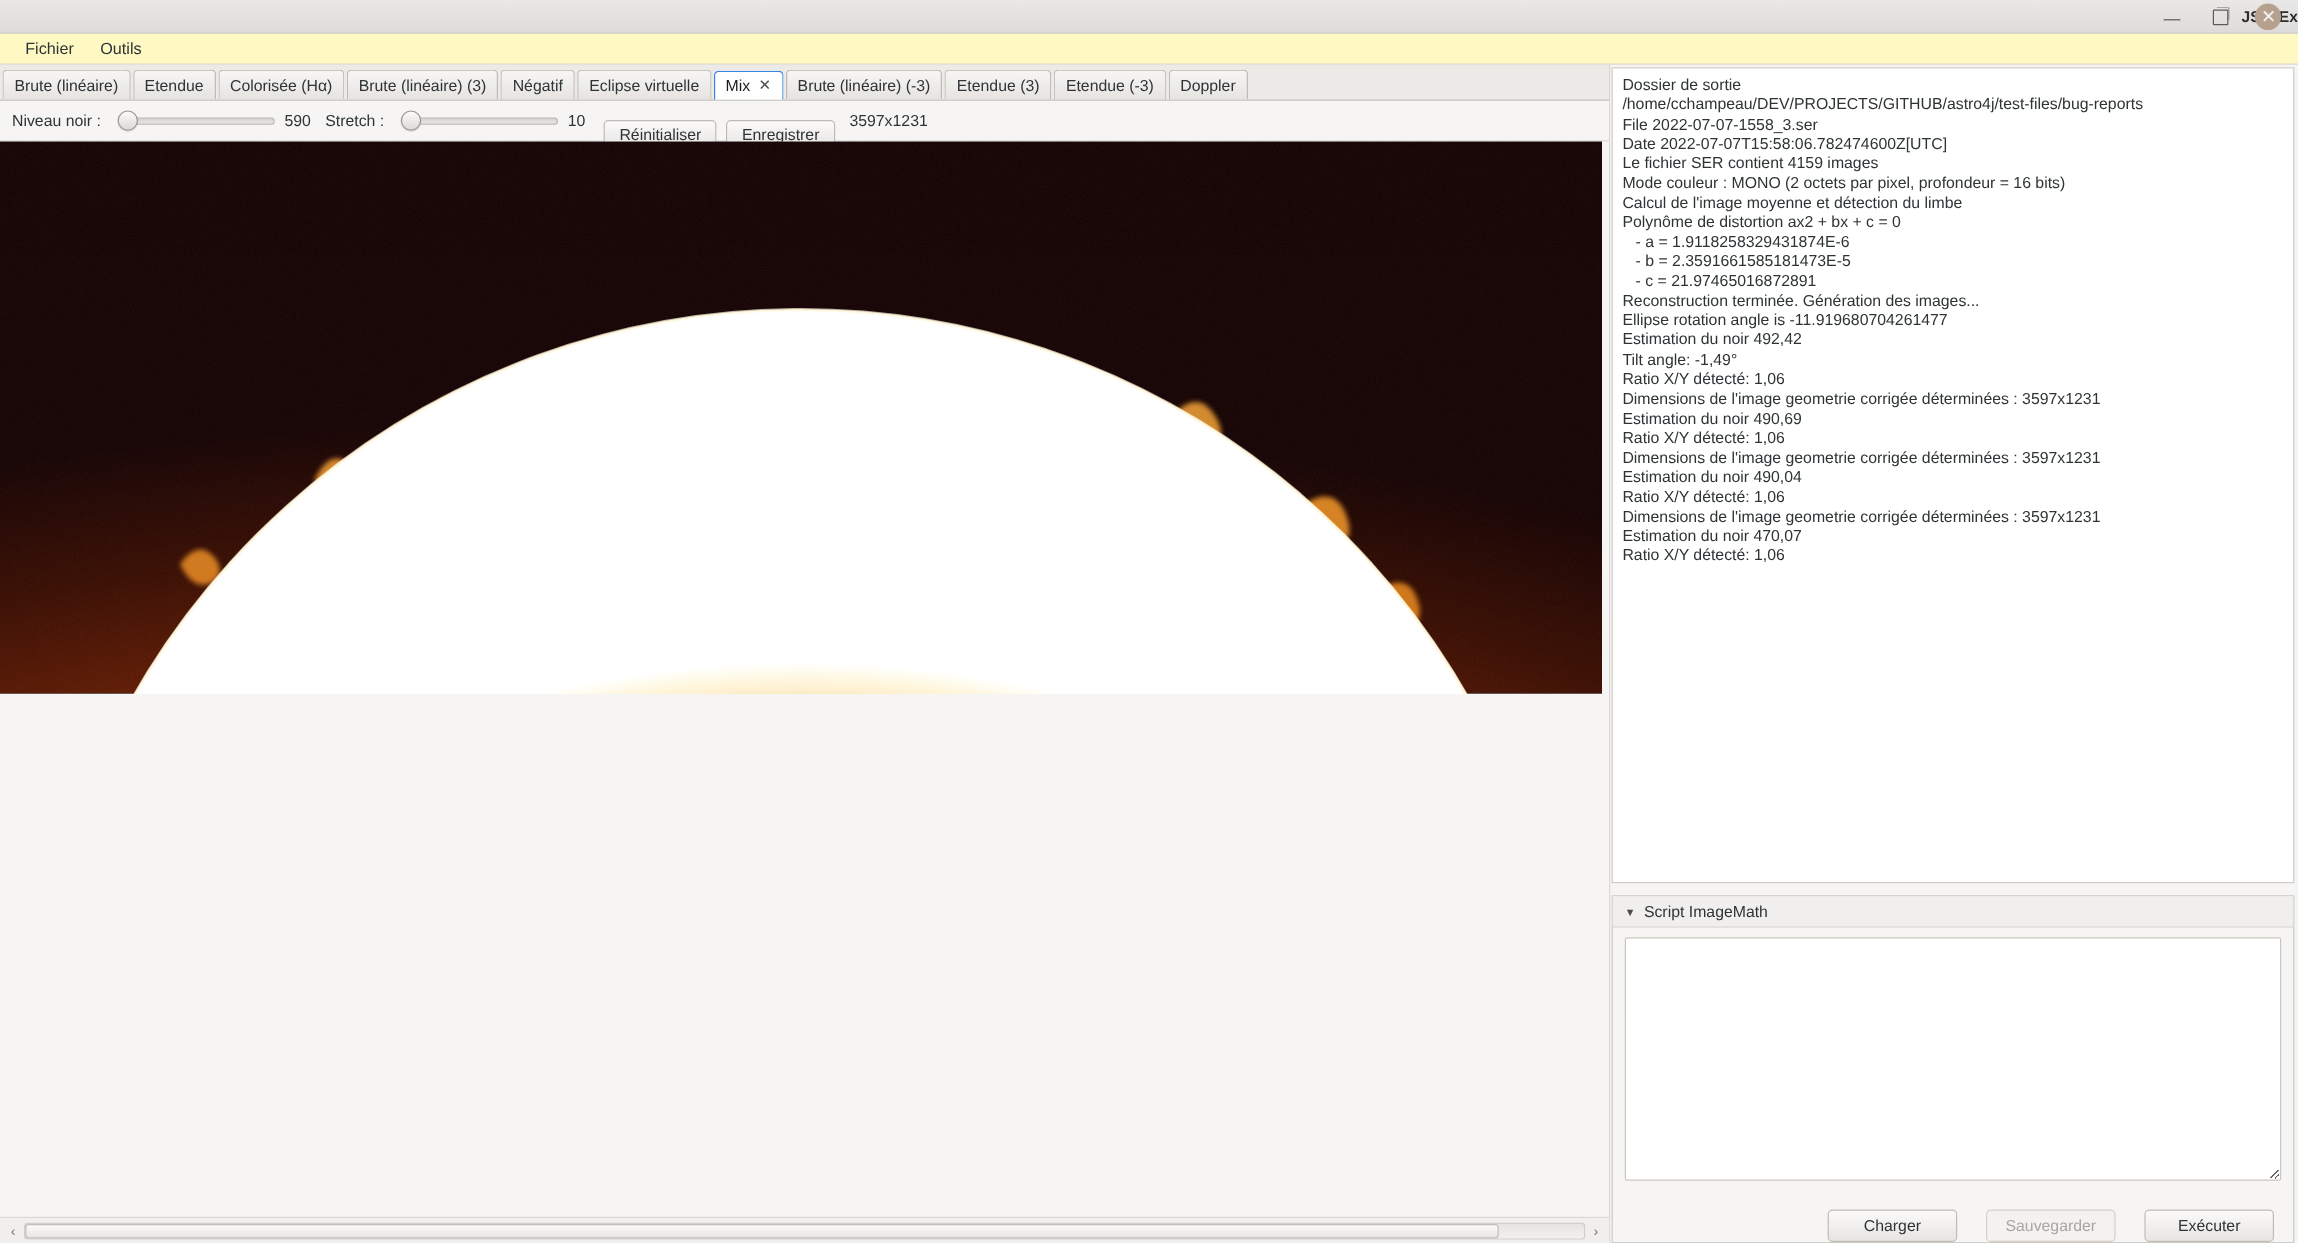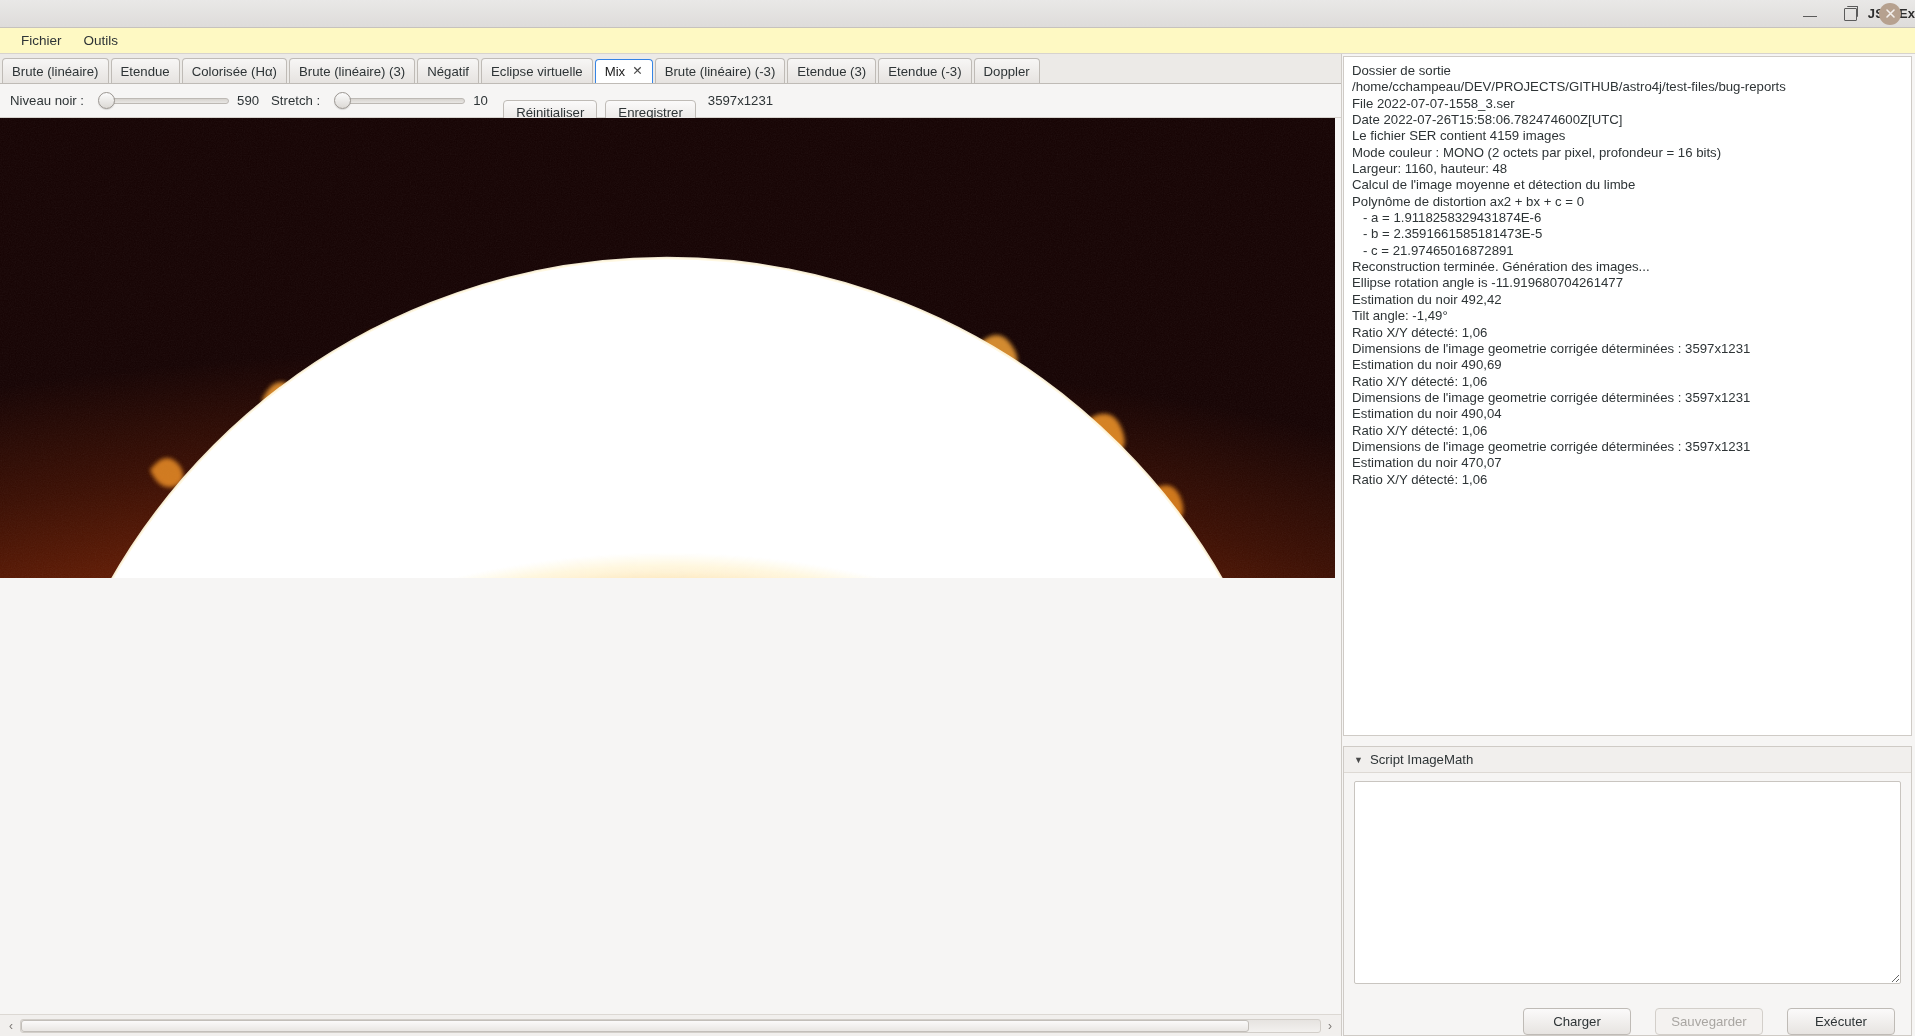--- a/index.html
+++ b/index.html
@@ -432,24 +432,23 @@
           <div class="sb-arrow">›</div>
         </div>
       </div>
     </div>
 
     <div class="right-pane">
       <div class="log-wrap">
         <div class="log-line">Dossier de sortie</div>
         <div class="log-line">/home/cchampeau/DEV/PROJECTS/GITHUB/astro4j/test-files/bug-reports</div>
         <div class="log-line">File 2022-07-07-1558_3.ser</div>
-        <div class="log-line">Date 2022-07-26T15:58:06.782474600Z[UTC]</div>
+        <div class="log-line">Date 2022-07-07T15:58:06.782474600Z[UTC]</div>
         <div class="log-line">Le fichier SER contient 4159 images</div>
         <div class="log-line">Mode couleur : MONO (2 octets par pixel, profondeur = 16 bits)</div>
-        <div class="log-line">Largeur: 1160, hauteur: 48</div>
         <div class="log-line">Calcul de l'image moyenne et détection du limbe</div>
         <div class="log-line">Polynôme de distortion ax2 + bx + c = 0</div>
         <div class="log-line">   - a = 1.9118258329431874E-6</div>
         <div class="log-line">   - b = 2.3591661585181473E-5</div>
         <div class="log-line">   - c = 21.97465016872891</div>
         <div class="log-line">Reconstruction terminée. Génération des images...</div>
         <div class="log-line">Ellipse rotation angle is -11.919680704261477</div>
         <div class="log-line">Estimation du noir 492,42</div>
         <div class="log-line">Tilt angle: -1,49°</div>
         <div class="log-line">Ratio X/Y détecté: 1,06</div>

